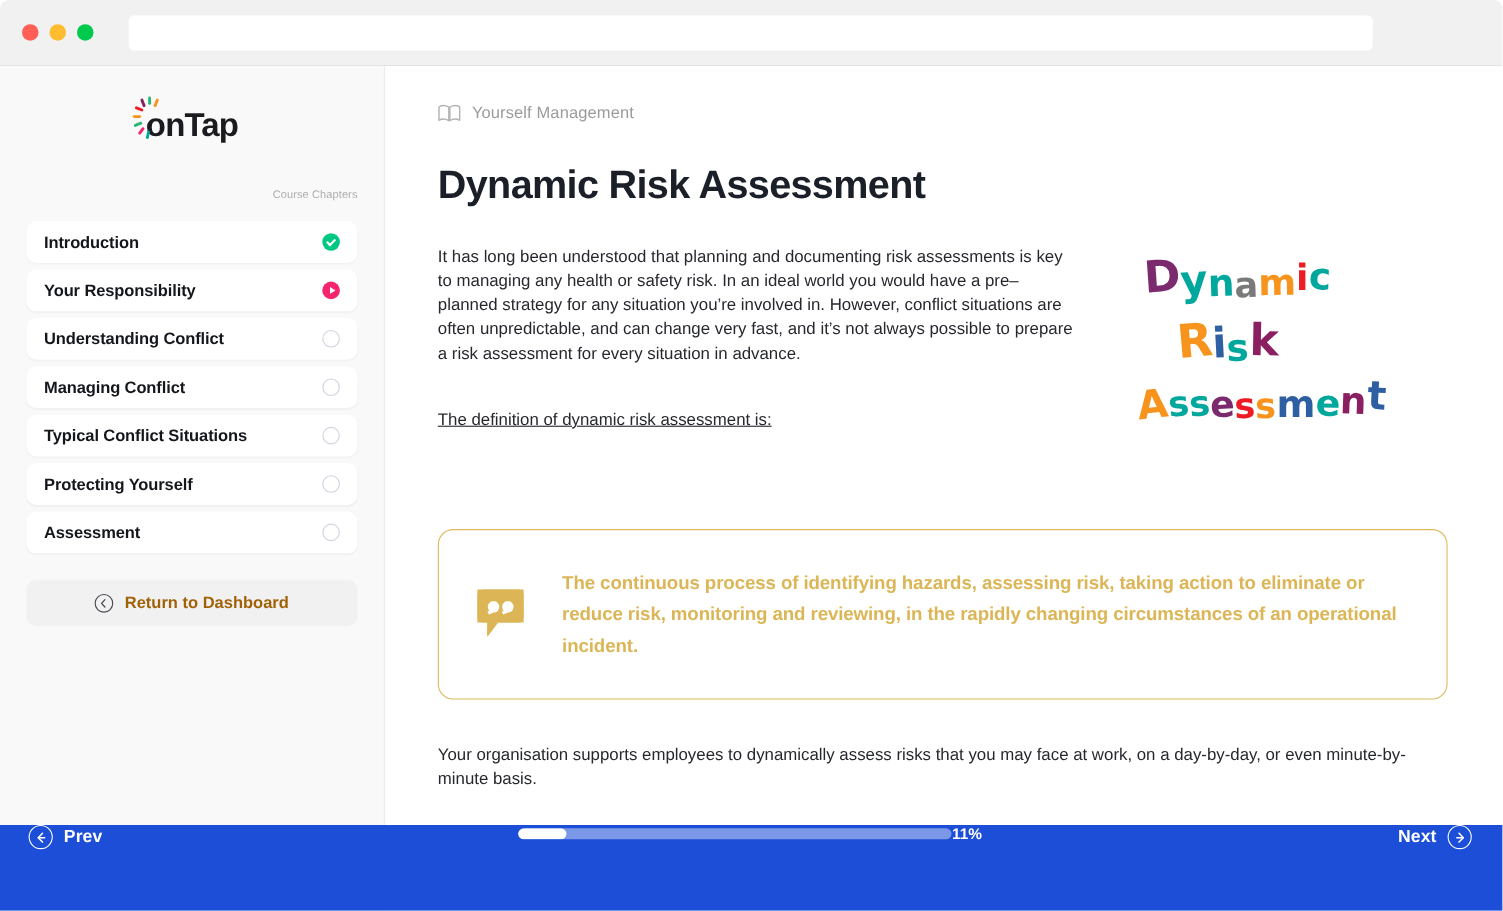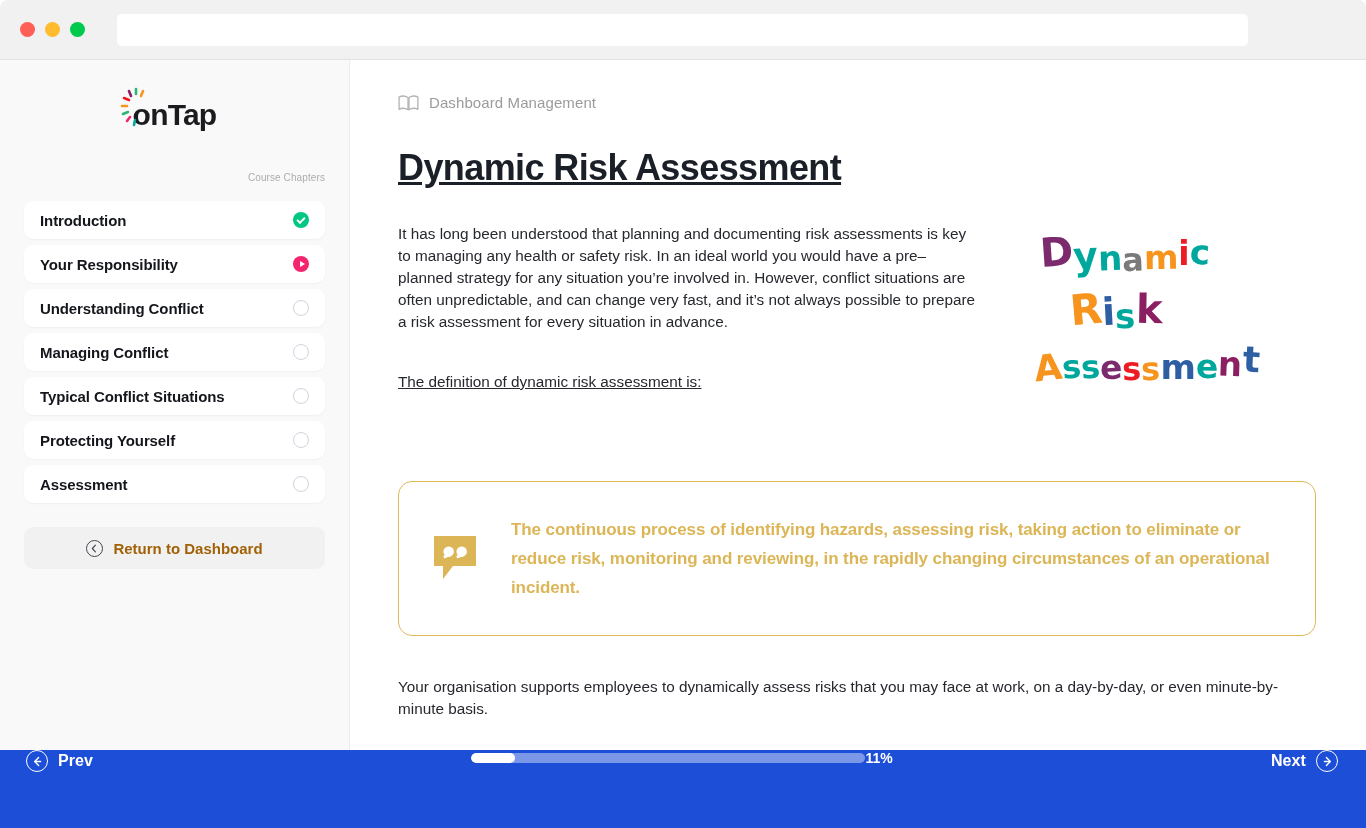--- a/index.html
+++ b/index.html
@@ -168,21 +168,20 @@
   }
   .breadcrumb { display: flex; align-items: center; gap: 10px; margin-bottom: 36px; }
   .breadcrumb .bc-label { font-size: 15px; color: #9b9b9b; letter-spacing: .1px; }
 
   .page-title {
     font-size: 36px;
     font-weight: bold;
     color: #1b1f27;
     letter-spacing: -0.6px;
     margin-bottom: 34px;
-    text-decoration: underline;
   }
 
   .intro-row { display: flex; gap: 26px; align-items: flex-start; }
   .intro-text { width: 578px; flex: none; }
   p.body {
     font-size: 15.3px;
     line-height: 22px;
     color: #26282e;
   }
   p.body + p.body { margin-top: 38px; text-decoration: underline; }
@@ -351,21 +350,21 @@
       </button>
     </aside>
 
     <main class="main">
 
       <div class="breadcrumb">
         <svg width="21" height="16" viewBox="0 0 22 17">
           <path d="M1 2.2 C4 0.6 7.6 0.9 10.5 2.6 L10.5 15.6 C7.6 13.9 4 13.6 1 15.2 Z" fill="none" stroke="#b3b3b3" stroke-width="1.4" stroke-linejoin="round"></path>
           <path d="M21 2.2 C18 0.6 14.4 0.9 11.5 2.6 L11.5 15.6 C14.4 13.9 18 13.6 21 15.2 Z" fill="none" stroke="#b3b3b3" stroke-width="1.4" stroke-linejoin="round"></path>
         </svg>
-        <span class="bc-label">Dashboard Management</span>
+        <span class="bc-label">Yourself Management</span>
       </div>
 
       <h1 class="page-title">Dynamic Risk Assessment</h1>
 
       <div class="intro-row">
         <div class="intro-text">
           <p class="body">It has long been understood that planning and documenting risk assessments is key to managing any health or safety risk. In an ideal world you would have a pre–planned strategy for any situation you’re involved in. However, conflict situations are often unpredictable, and can change very fast, and it’s not always possible to prepare a risk assessment for every situation in advance.</p>
           <p class="body">The definition of dynamic risk assessment is:</p>
         </div>
         <div class="wordart">

